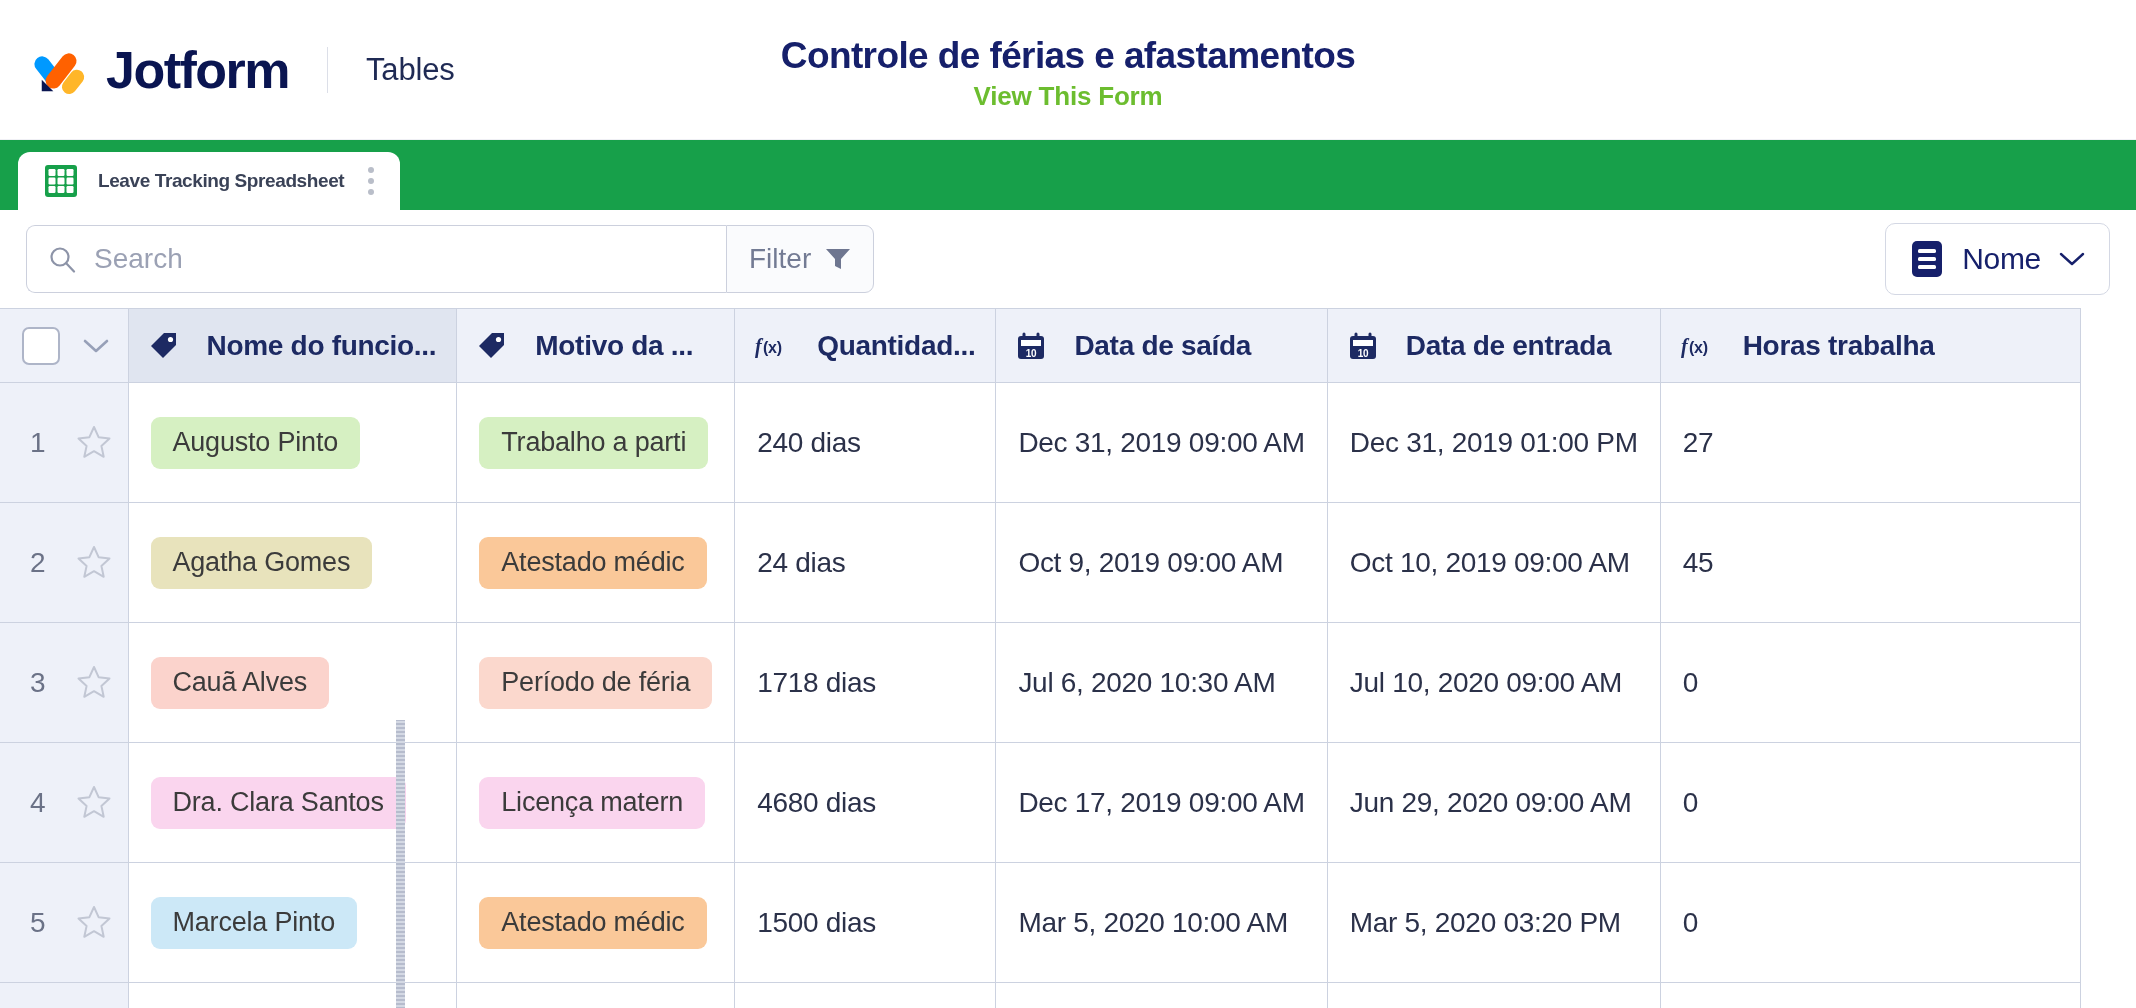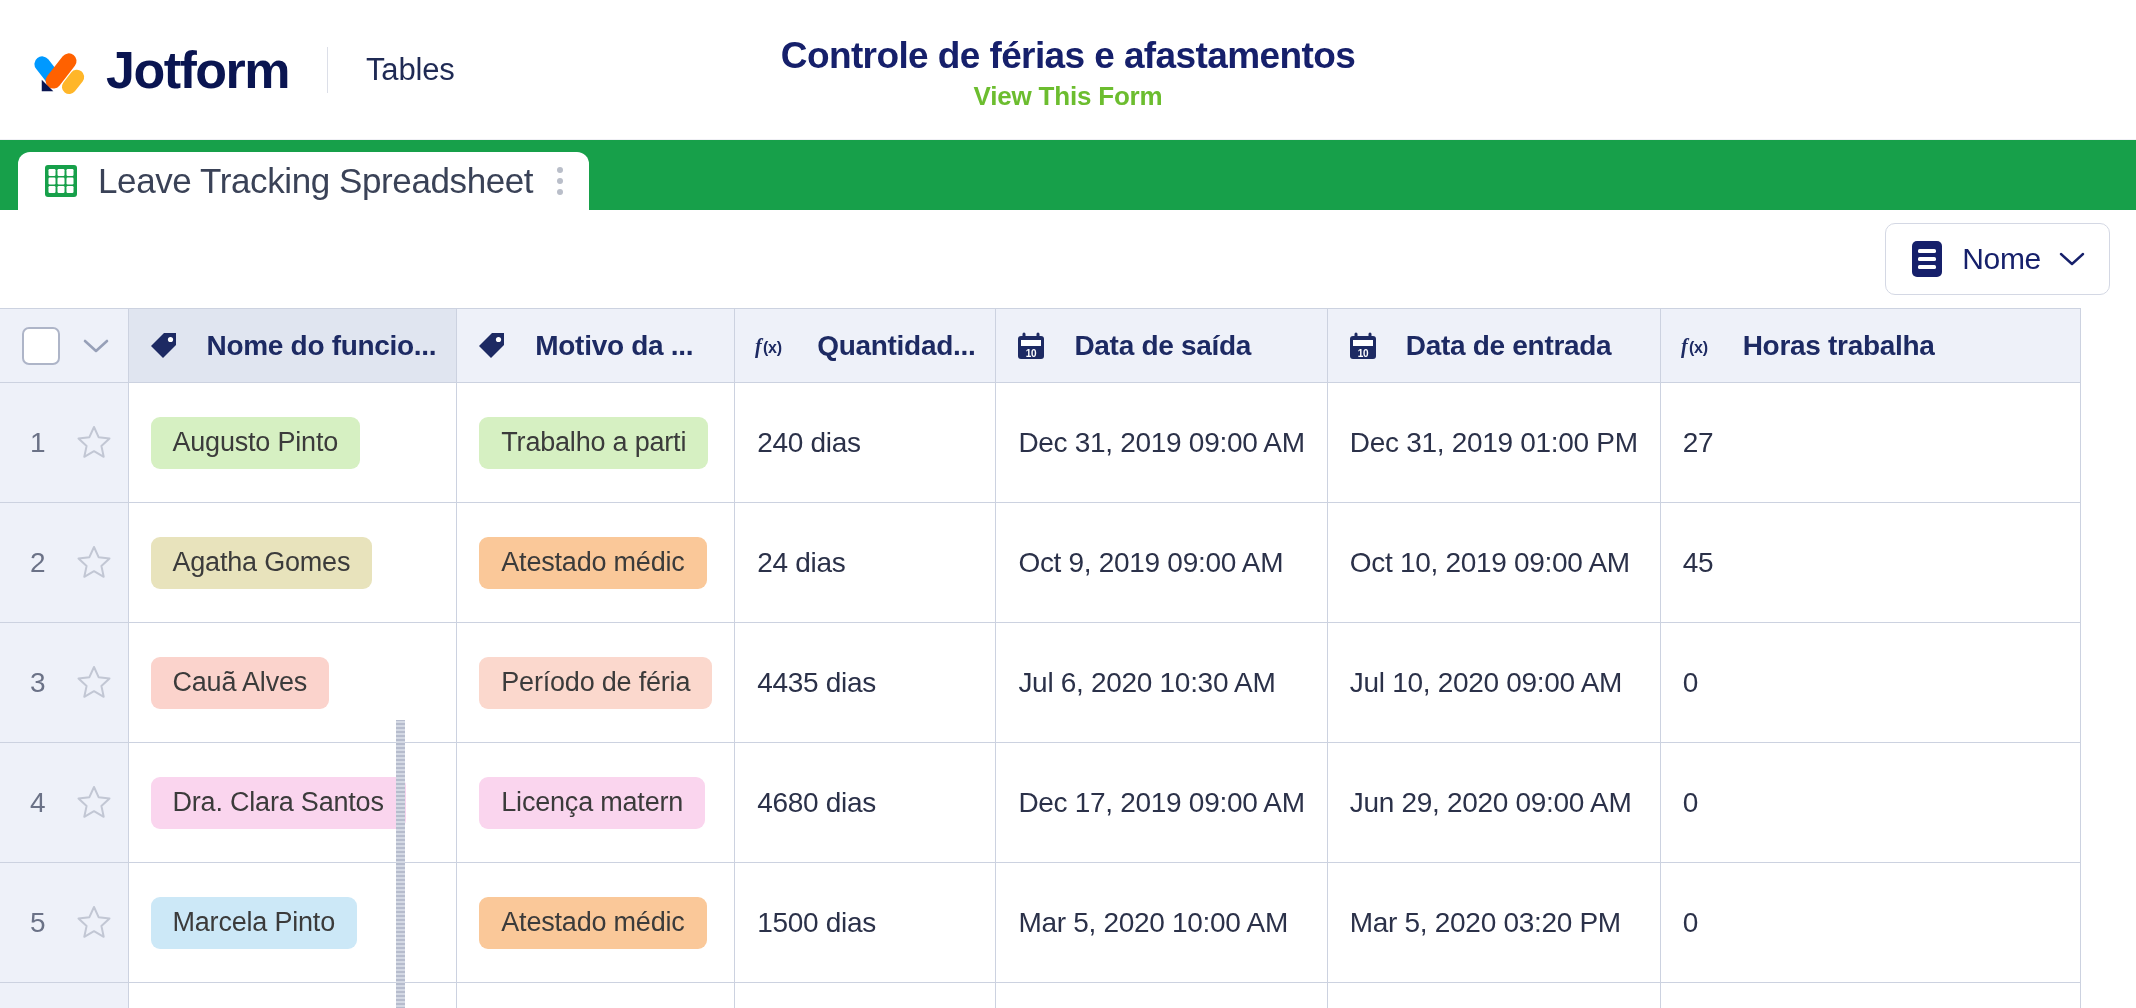--- a/index.html
+++ b/index.html
@@ -78,21 +78,21 @@
   .tab {
     background: #ffffff;
     border-radius: 12px 12px 0 0;
     height: 58px;
     display: flex; align-items: center; gap: 20px;
     padding: 0 26px 0 26px;
     cursor: pointer;
   }
   .tab-grid-icon { width: 34px; height: 34px; display:block; }
   .tab-label {
-    font-size: 35px; font-weight: normal; color: #3a4257;
+    font-size: 19px; font-weight: bold; color: #3a4257;
     letter-spacing: -0.4px; white-space: nowrap;
   }
   .tab-dots { display:flex; flex-direction:column; gap:5px; padding-left: 4px; cursor:pointer;}
   .tab-dots i { width: 6px; height: 6px; border-radius: 50%; background: #b9bec9; display:block; }
 
   
   .toolbar {
     height: 98px; background: #fff;
     display: flex; align-items: center;
     padding: 0 26px; gap: 0;
@@ -253,20 +253,35 @@
     <span class="tab-label">Leave Tracking Spreadsheet</span>
     <span class="tab-dots">
         <i></i>
         <i></i>
         <i></i>
       </span>
   </div>
 </div>
 
 <div class="toolbar">
+  <div class="search-group">
+    <div class="search-box">
+      <svg class="search-icon" viewBox="0 0 27 27">
+        <circle cx="11" cy="11" r="8.5" fill="none" stroke="#8d94a8" stroke-width="2.2"></circle>
+        <line x1="17.2" y1="17.2" x2="25" y2="25.5" stroke="#8d94a8" stroke-width="2.2" stroke-linecap="round"></line>
+      </svg>
+      <input class="search-input" type="text" placeholder="Search" style="">
+    </div>
+    <button class="filter-btn">
+      <span>Filter</span>
+      <svg class="filter-icon" viewBox="0 0 26 24">
+        <path d="M1 2 H25 L16 12 V22 L10 19 V12 Z" fill="#6e7690"></path>
+      </svg>
+    </button>
+  </div>
 
   <div class="toolbar-right">
     <button class="form-btn">
       <svg class="form-btn-icon" viewBox="0 0 34 38">
         <rect x="2" y="1" width="30" height="36" rx="5" fill="#16206b"></rect>
         <rect x="8" y="9" width="18" height="4" rx="1.6" fill="#fff"></rect>
         <rect x="8" y="17" width="18" height="4" rx="1.6" fill="#fff"></rect>
         <rect x="8" y="25" width="18" height="4" rx="1.6" fill="#fff"></rect>
       </svg>
       <span class="form-btn-label">Nome</span>
@@ -431,21 +446,21 @@
           </td>
           <td>
             <div class="tagwrap">
               <span class="tag" style="background:#fbd3cc">Cauã Alves</span>
             </div>
           </td>
           <td>
             <div class="tag-clip"><span class="tag" style="background:#fbd8cd">Período de féria</span></div>
           </td>
           <td>
-            <div class="cell-text">4435 dias</div>
+            <div class="cell-text">1718 dias</div>
           </td>
           <td>
             <div class="cell-text">Jul 6, 2020 10:30 AM</div>
           </td>
           <td>
             <div class="cell-text">Jul 10, 2020 09:00 AM</div>
           </td>
           <td>
             <div class="cell-text">0</div>
           </td>

